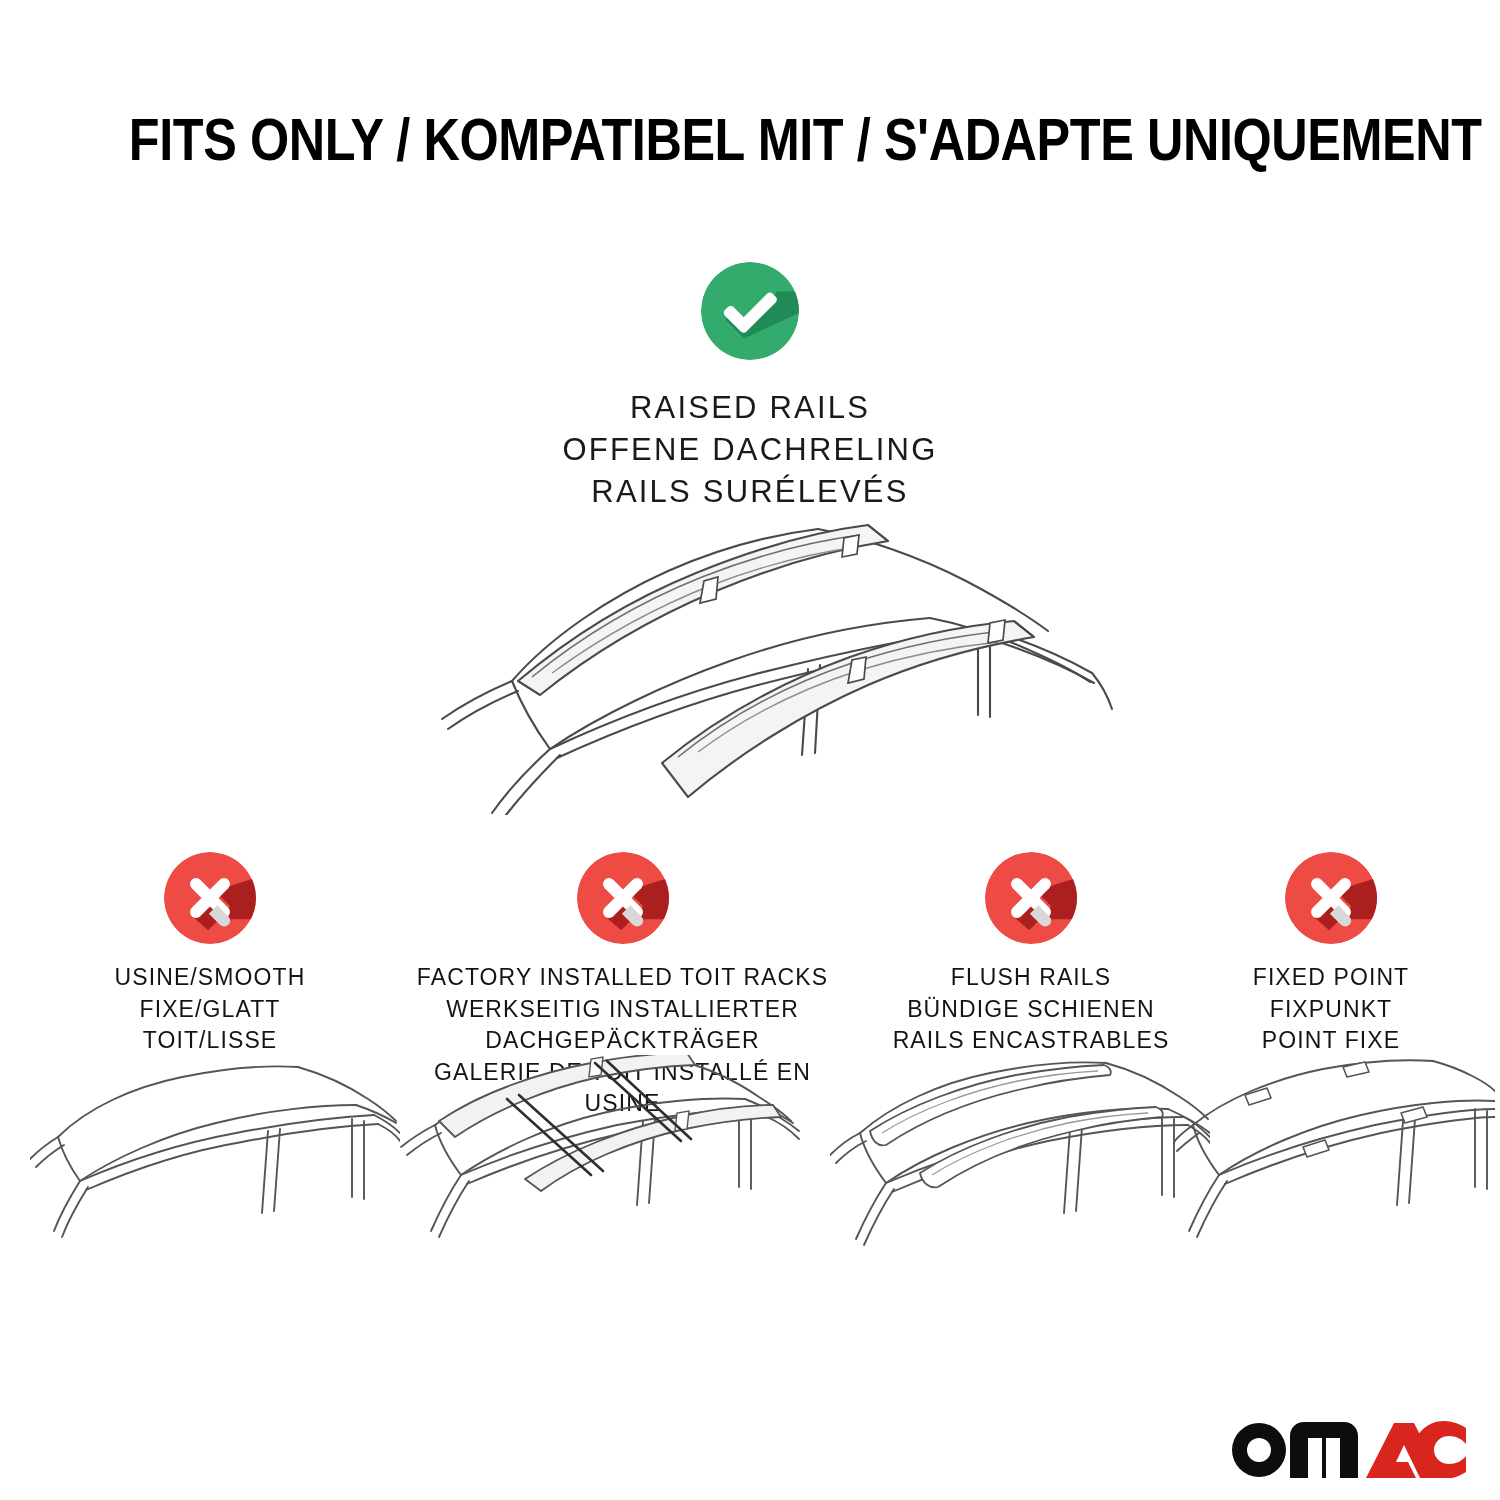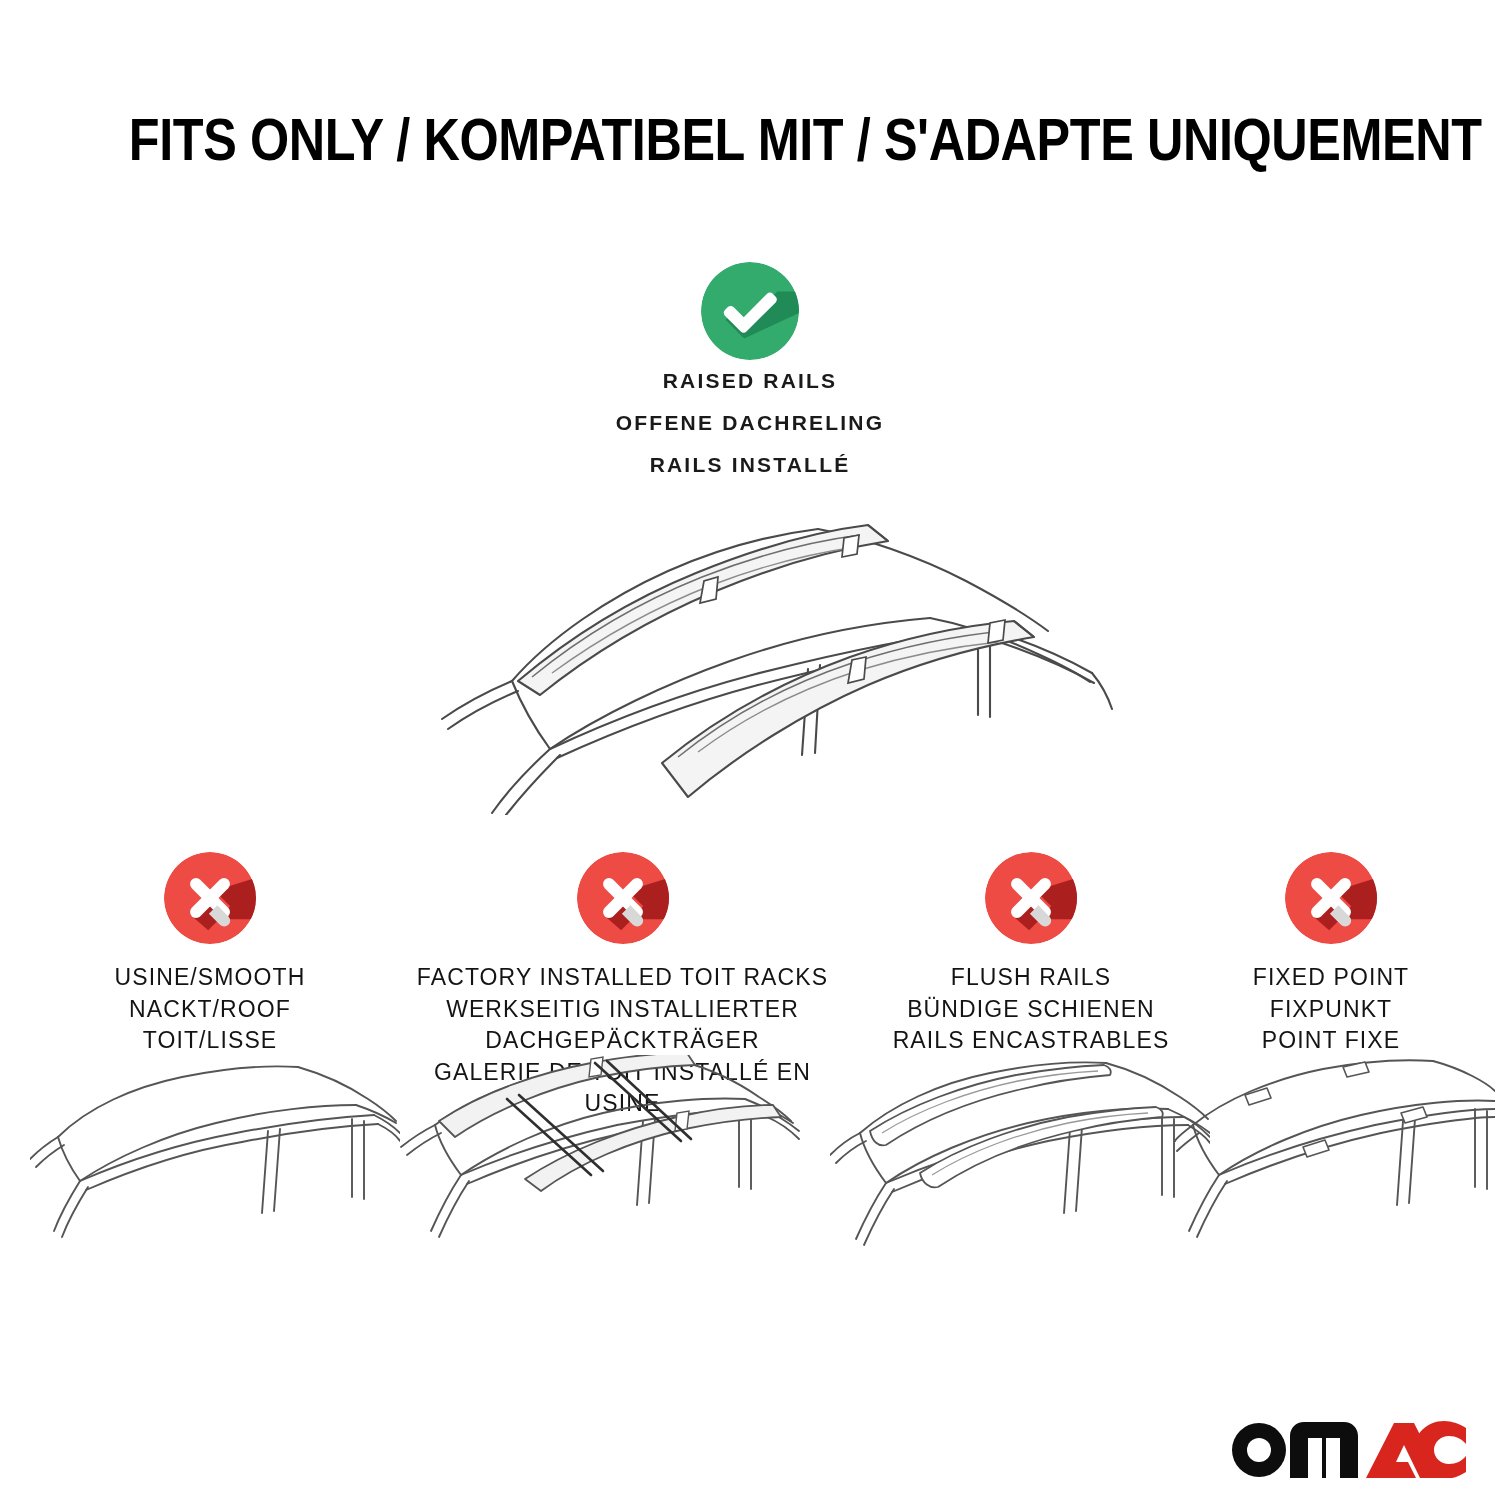--- a/index.html
+++ b/index.html
@@ -52,24 +52,25 @@
     left: 0;
     width: 1500px;
     text-align: center;
   }
   .ok-badge {
     width: 98px;
     height: 98px;
     margin: 0 auto;
   }
   .ok-caption {
-    font-size: 21px;
+    margin-top: 27px;
+    font-size: 31px;
     line-height: 42px;
     letter-spacing: 2.2px;
-    font-weight: 700;
+    font-weight: 400;
     color: #1a1a1a;
   }
 
   
   .hero-roof {
     position: absolute;
     left: 400px;
     top: 505px;
     width: 720px;
     height: 310px;
@@ -140,21 +141,21 @@
     <svg viewBox="0 0 100 100" xmlns="http://www.w3.org/2000/svg" aria-hidden="true">
       <circle cx="50" cy="50" r="50" fill="#33AB6D"></circle>
       <path d="M44 62 L33 51 L25 59 L44 78 L100 52 L100 30 L78 30 Z" fill="#1E8856" opacity="0.92"></path>
       <path d="M43.6 56.4 L33.2 46.0 C31.6 44.4 29.0 44.4 27.4 46.0 L24.4 49.0 C22.8 50.6 22.8 53.2 24.4 54.8 L40.6 71.0 C42.2 72.6 44.8 72.6 46.4 71.0 L76.2 41.2 C77.8 39.6 77.8 37.0 76.2 35.4 L73.2 32.4 C71.6 30.8 69.0 30.8 67.4 32.4 Z" fill="#ffffff"></path>
     </svg>
   </div>
 
   <div class="ok-caption">
     <div>RAISED RAILS</div>
     <div>OFFENE DACHRELING</div>
-    <div>RAILS INSTALLÉ</div>
+    <div>RAILS SURÉLEVÉS</div>
   </div>
 </div>
 
 <div class="hero-roof">
   <svg viewBox="0 0 720 310" xmlns="http://www.w3.org/2000/svg" aria-hidden="true">
     <g fill="none" stroke="#4a4a4a" stroke-width="2.1" stroke-linecap="round" stroke-linejoin="round">
 
       <path d="M112 176 C150 132 210 92 268 66 C320 43 370 30 418 24"></path>
       <path d="M418 24 C462 32 520 52 566 76 C604 96 632 114 648 126"></path>
       <path d="M112 176 C120 196 134 222 150 244"></path>
@@ -214,21 +215,21 @@
         <path d="M33 72 L56 49 L70 63 L48 85 Z" fill="#A81E1E" opacity="0.95"></path>
         <g fill="#ffffff">
           <rect x="43.5" y="22" width="13" height="56" rx="6.5" transform="rotate(45 50 50)"></rect>
           <rect x="43.5" y="22" width="13" height="56" rx="6.5" transform="rotate(-45 50 50)"></rect>
         </g>
         <path d="M58 58 L70 70 A6.5 6.5 0 0 1 60.8 79.2 L48.8 67.2 Z" fill="#d8d8d8"></path>
       </svg>
     </div>
     <div class="bad-caption">
       <div>USINE/SMOOTH</div>
-      <div>NACKT/ROOF</div>
+      <div>FIXE/GLATT</div>
       <div>TOIT/LISSE</div>
     </div>
   </div>
 
   <div class="bad-item" style="left:395px; width:455px;">
     <div class="bad-badge badge">
       <svg viewBox="0 0 100 100" xmlns="http://www.w3.org/2000/svg" aria-hidden="true">
         <circle cx="50" cy="50" r="50" fill="#ED4B44"></circle>
         <path d="M55 42 L72 59 L58 73 L100 73 L100 28 Z" fill="#A81E1E" opacity="0.95"></path>
         <path d="M33 72 L56 49 L70 63 L48 85 Z" fill="#A81E1E" opacity="0.95"></path>

